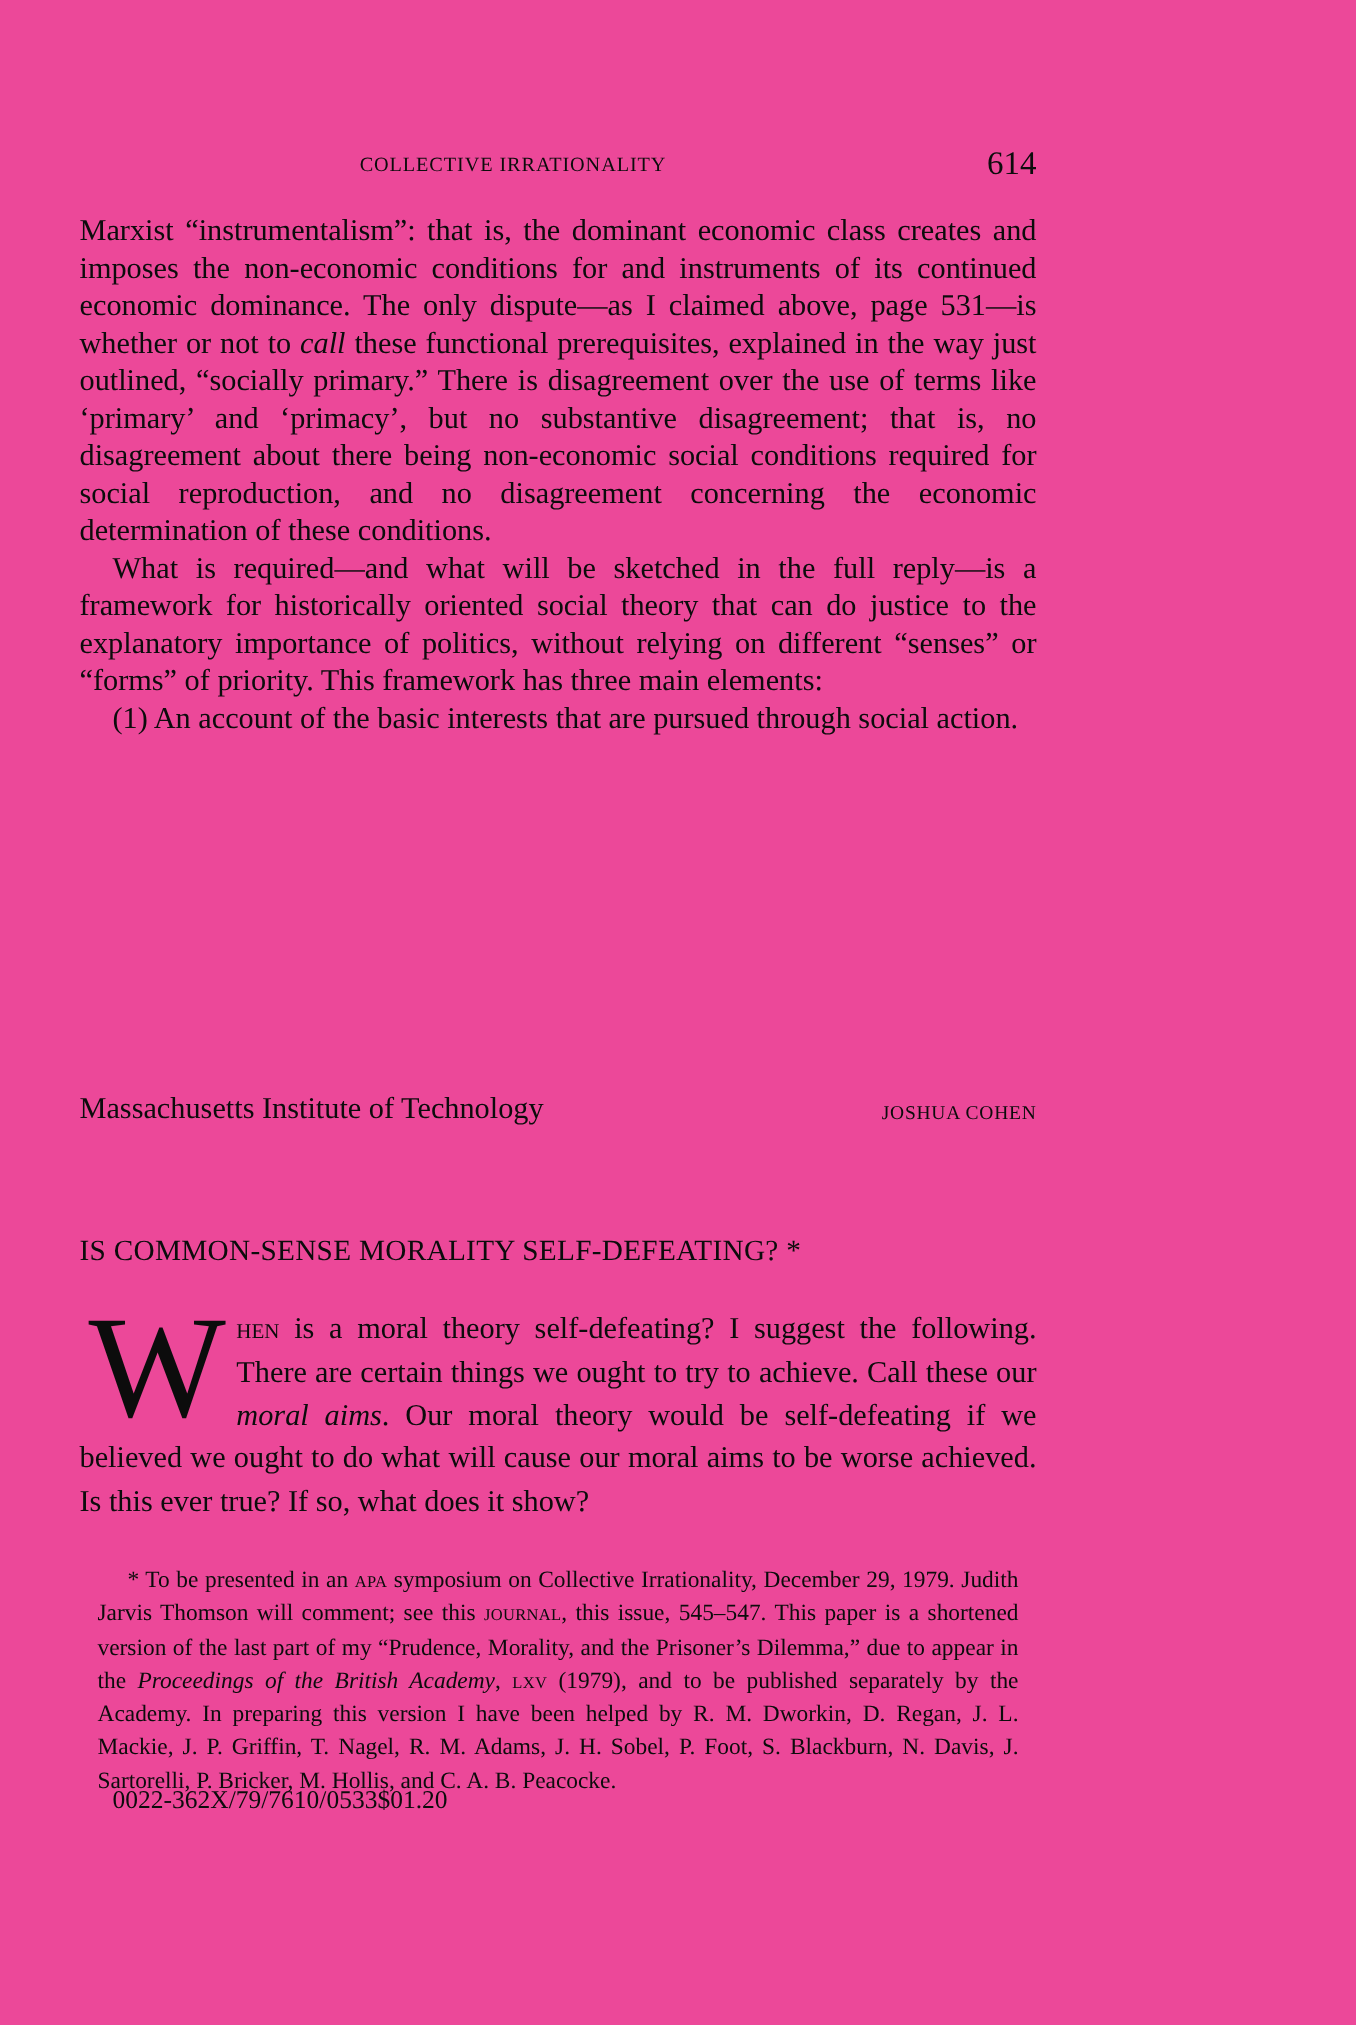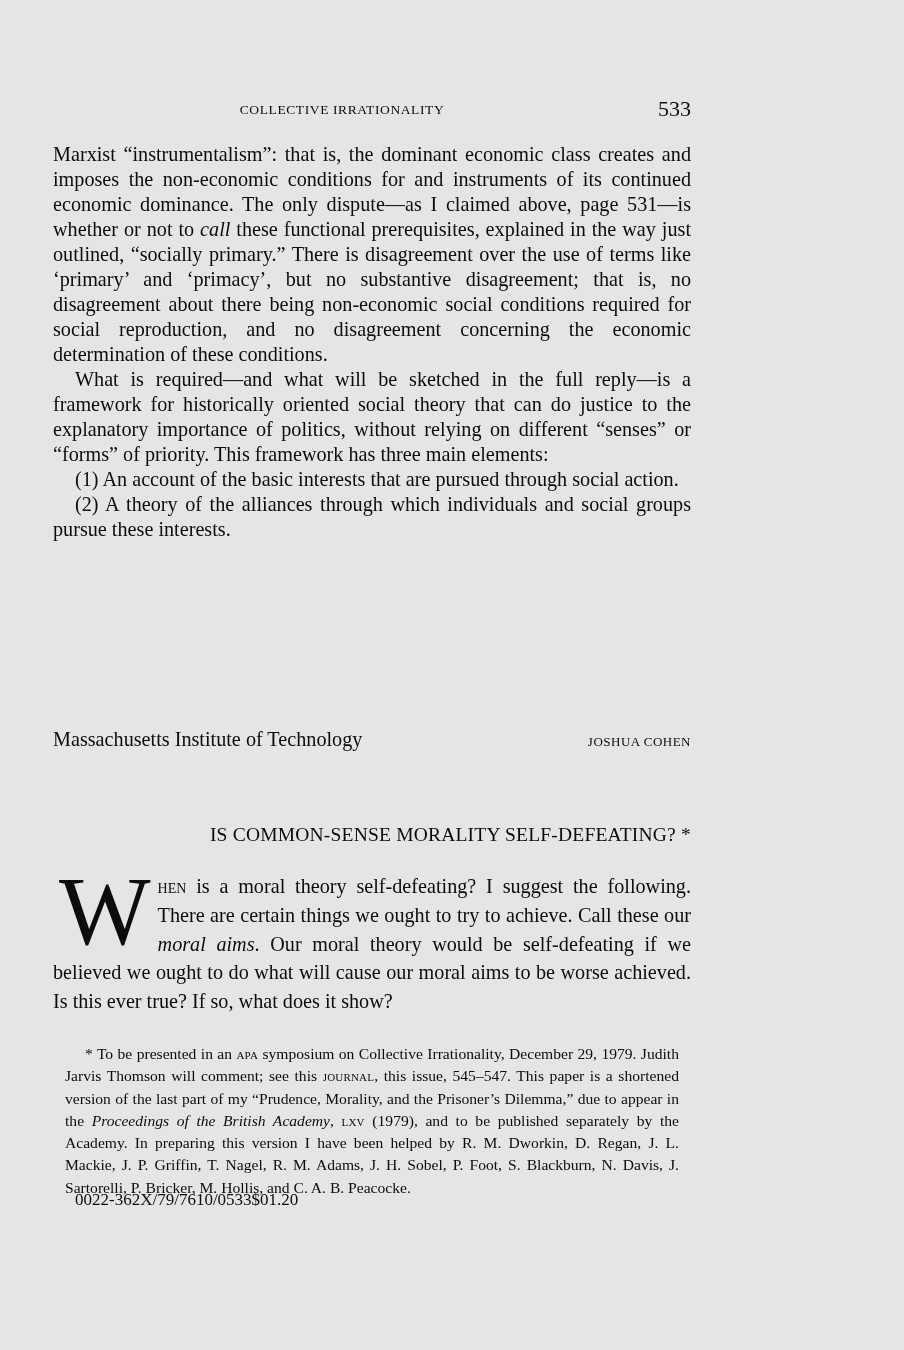--- a/index.html
+++ b/index.html
@@ -13,21 +13,21 @@
     font-family: "Liberation Serif", "DejaVu Serif", serif;
     color: #0c0c0c;
     position: relative;
     overflow: hidden;
   }
   .page {
     position: absolute;
     left: 0; top: 0;
     width: 904px;
     height: 1350px;
-    background: #e5e5e5;
+    background: #ec4899;
   }
 
   
   .runhead {
     position: absolute;
     left: 53px;
     top: 100px;
     width: 638px;
     height: 24px;
   }
@@ -93,21 +93,21 @@
     text-align: left;
     font-size: 20.2px;
   }
 
   
   .article-title {
     position: absolute;
     left: 53px;
     width: 638px;
     top: 824px;
-    text-align: right;
+    text-align: left;
     font-size: 19.5px;
     letter-spacing: 0.2px;
   }
 
   
   .opening {
     position: absolute;
     left: 53px;
     width: 638px;
     top: 872px;
@@ -159,28 +159,27 @@
   .colophon .issn { white-space: nowrap; margin-left: 22px; }
   .colophon .copyright { white-space: nowrap; }
 </style>
 </head>
 <body>
 
 <div class="page">
 
   <div class="runhead">
     <div class="runhead-title">COLLECTIVE IRRATIONALITY</div>
-    <div class="runhead-pageno">533</div>
+    <div class="runhead-pageno">614</div>
   </div>
 
   <div class="body-block" style="top:142px;">
     <p><span>Marxist “instrumentalism”: that is, the dominant economic class creates and imposes the non-economic conditions for and instruments of its continued economic dominance. The only dispute—as I claimed above, page 531—is whether or not to </span><i>call</i><span> these functional prerequisites, explained in the way just outlined, “socially primary.” There is disagreement over the use of terms like ‘primary’ and ‘primacy’, but no substantive disagreement; that is, no disagreement about there being non-economic social conditions required for social reproduction, and no disagreement concerning the economic determination of these conditions.</span></p>
     <p class="indent">What is required—and what will be sketched in the full reply—is a framework for historically oriented social theory that can do justice to the explanatory importance of politics, without relying on different “senses” or “forms” of priority. This framework has three main elements:</p>
     <p class="indent">(1) An account of the basic interests that are pursued through social action.</p>
-    <p class="indent">(2) A theory of the alliances through which individuals and social groups pursue these interests.</p>
   </div>
 
   <div class="sig-name">JOSHUA COHEN</div>
   <div class="sig-affil">Massachusetts Institute of Technology</div>
 
   <div class="article-title">IS COMMON-SENSE MORALITY SELF-DEFEATING? *</div>
 
   <div class="opening">
     <span class="dropcap">W</span><span class="sc-lead">HEN</span><span> is a moral theory self-defeating? I suggest the following. There are certain things we ought to try to achieve. Call these our </span><i>moral aims</i><span>. Our moral theory would be self-defeating if we believed we ought to do what will cause our moral aims to be worse achieved. Is this ever true? If so, what does it show?</span>
   </div>

